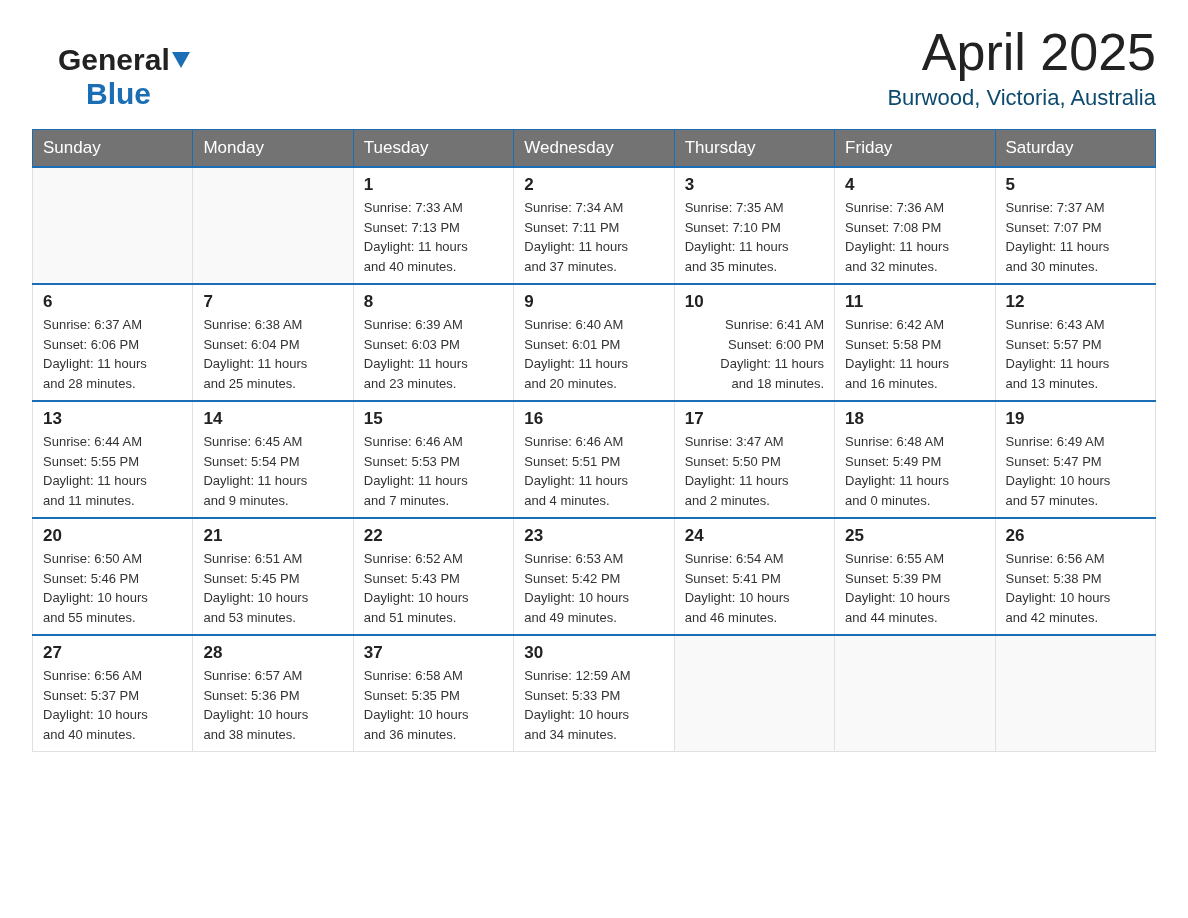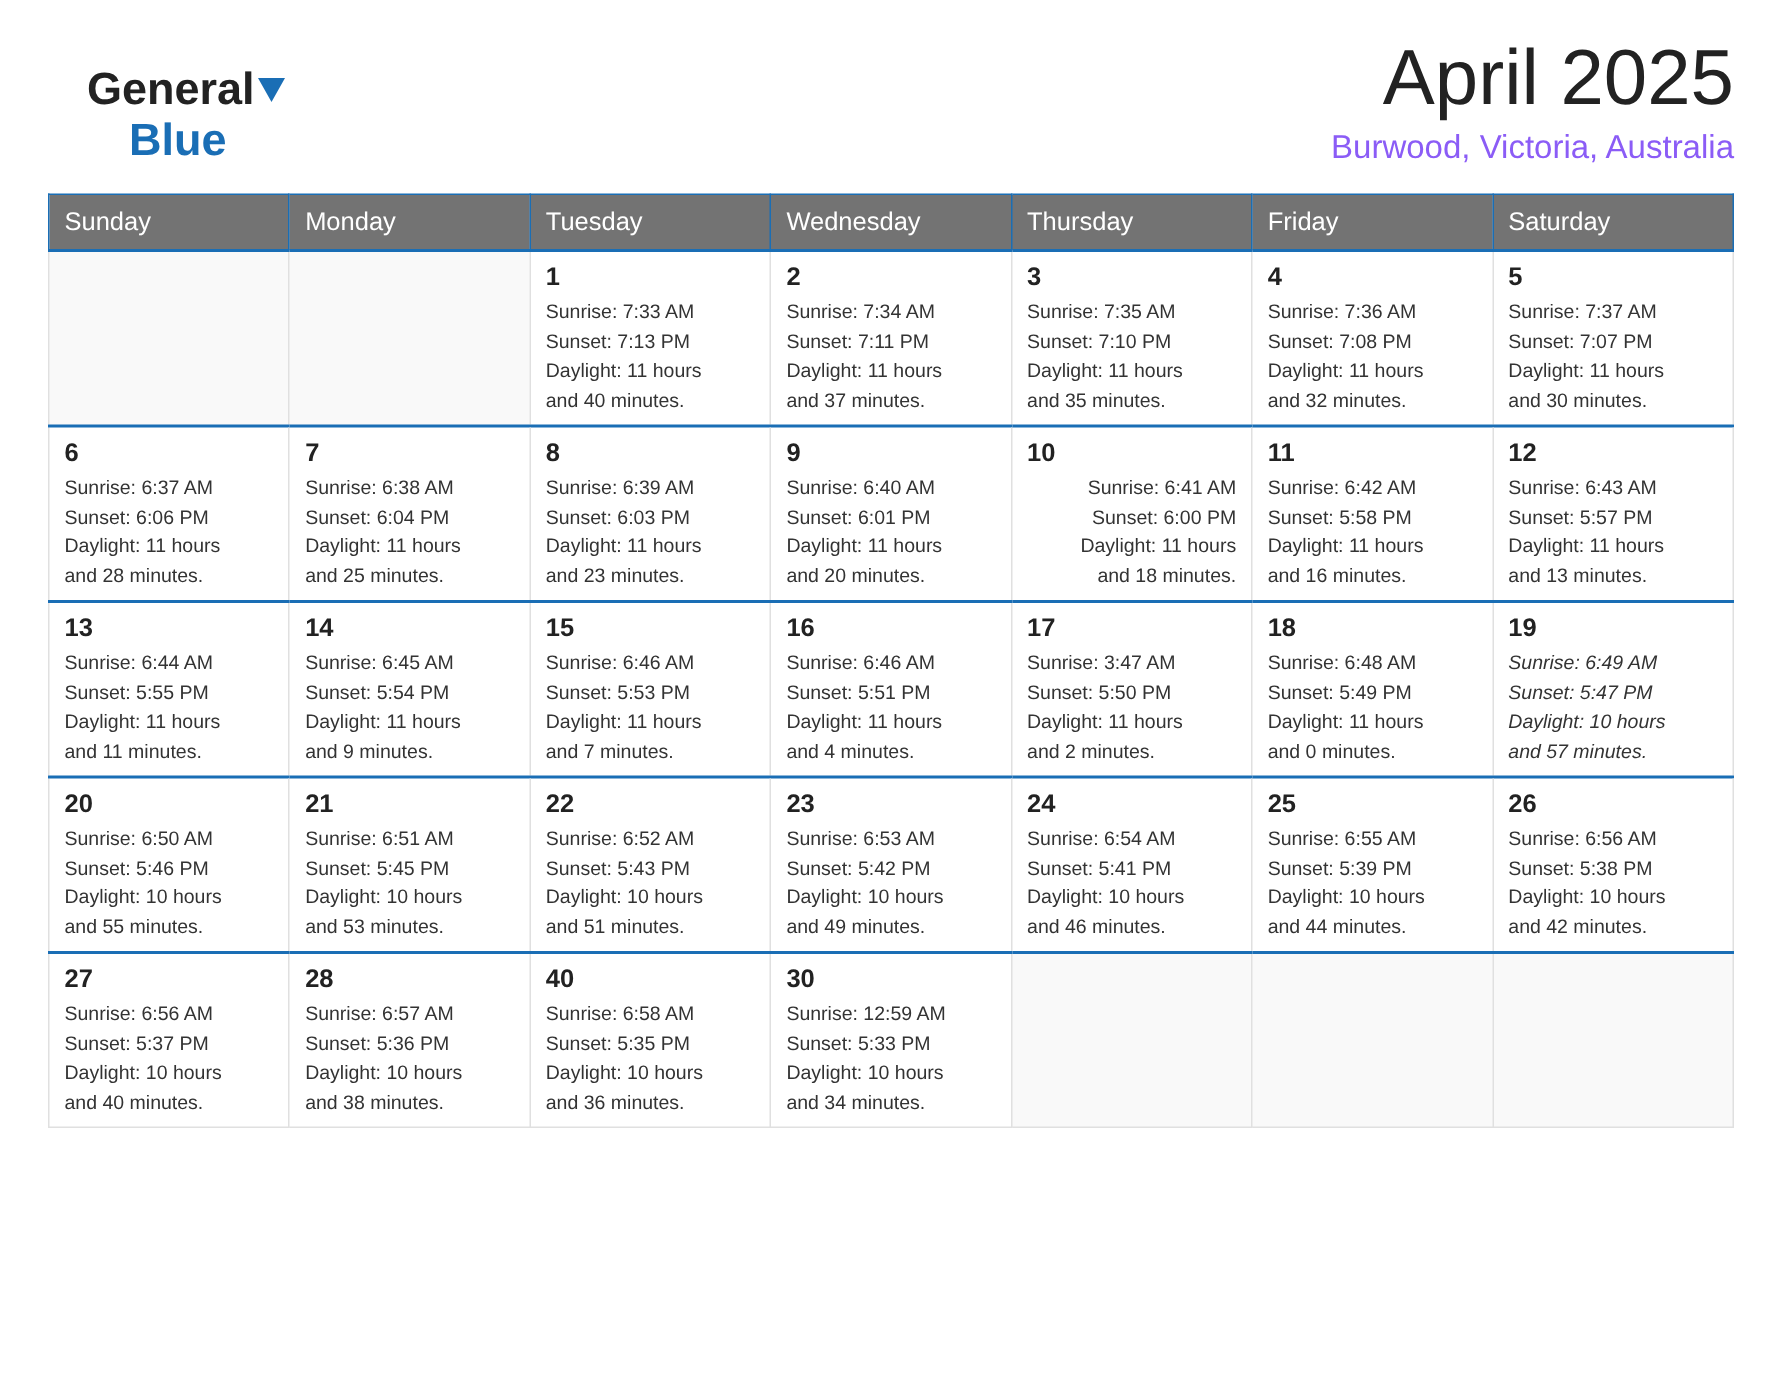--- a/index.html
+++ b/index.html
@@ -31,21 +31,21 @@
       text-align: right;
     }
     .title-month {
       font-size: 52px;
       font-weight: normal;
       color: #222;
       line-height: 1.1;
     }
     .title-location {
       font-size: 22px;
-      color: #8b5cf6;
+      color: #0c4a6e;
       margin-top: 4px;
     }
     .calendar {
       width: 100%;
       border-collapse: collapse;
     }
     .calendar th {
       background: #737373;
       color: #fff;
       font-size: 17px;
@@ -245,21 +245,21 @@
         </td>
         <td>
           <div class="day-number">18</div>
           <div class="day-info" style="white-space: pre-line;">Sunrise: 6:48 AM
 Sunset: 5:49 PM
 Daylight: 11 hours
 and 0 minutes.</div>
         </td>
         <td>
           <div class="day-number">19</div>
-          <div class="day-info" style="white-space: pre-line; font-style: italic;">Sunrise: 6:49 AM
+          <div class="day-info" style="white-space: pre-line;">Sunrise: 6:49 AM
 Sunset: 5:47 PM
 Daylight: 10 hours
 and 57 minutes.</div>
         </td>
       </tr>
       <tr>
         <td>
           <div class="day-number">20</div>
           <div class="day-info" style="white-space: pre-line;">Sunrise: 6:50 AM
 Sunset: 5:46 PM
@@ -318,21 +318,21 @@
 and 40 minutes.</div>
         </td>
         <td>
           <div class="day-number">28</div>
           <div class="day-info" style="white-space: pre-line;">Sunrise: 6:57 AM
 Sunset: 5:36 PM
 Daylight: 10 hours
 and 38 minutes.</div>
         </td>
         <td>
-          <div class="day-number">40</div>
+          <div class="day-number">37</div>
           <div class="day-info" style="white-space: pre-line;">Sunrise: 6:58 AM
 Sunset: 5:35 PM
 Daylight: 10 hours
 and 36 minutes.</div>
         </td>
         <td>
           <div class="day-number">30</div>
           <div class="day-info" style="white-space: pre-line;">Sunrise: 12:59 AM
 Sunset: 5:33 PM
 Daylight: 10 hours

